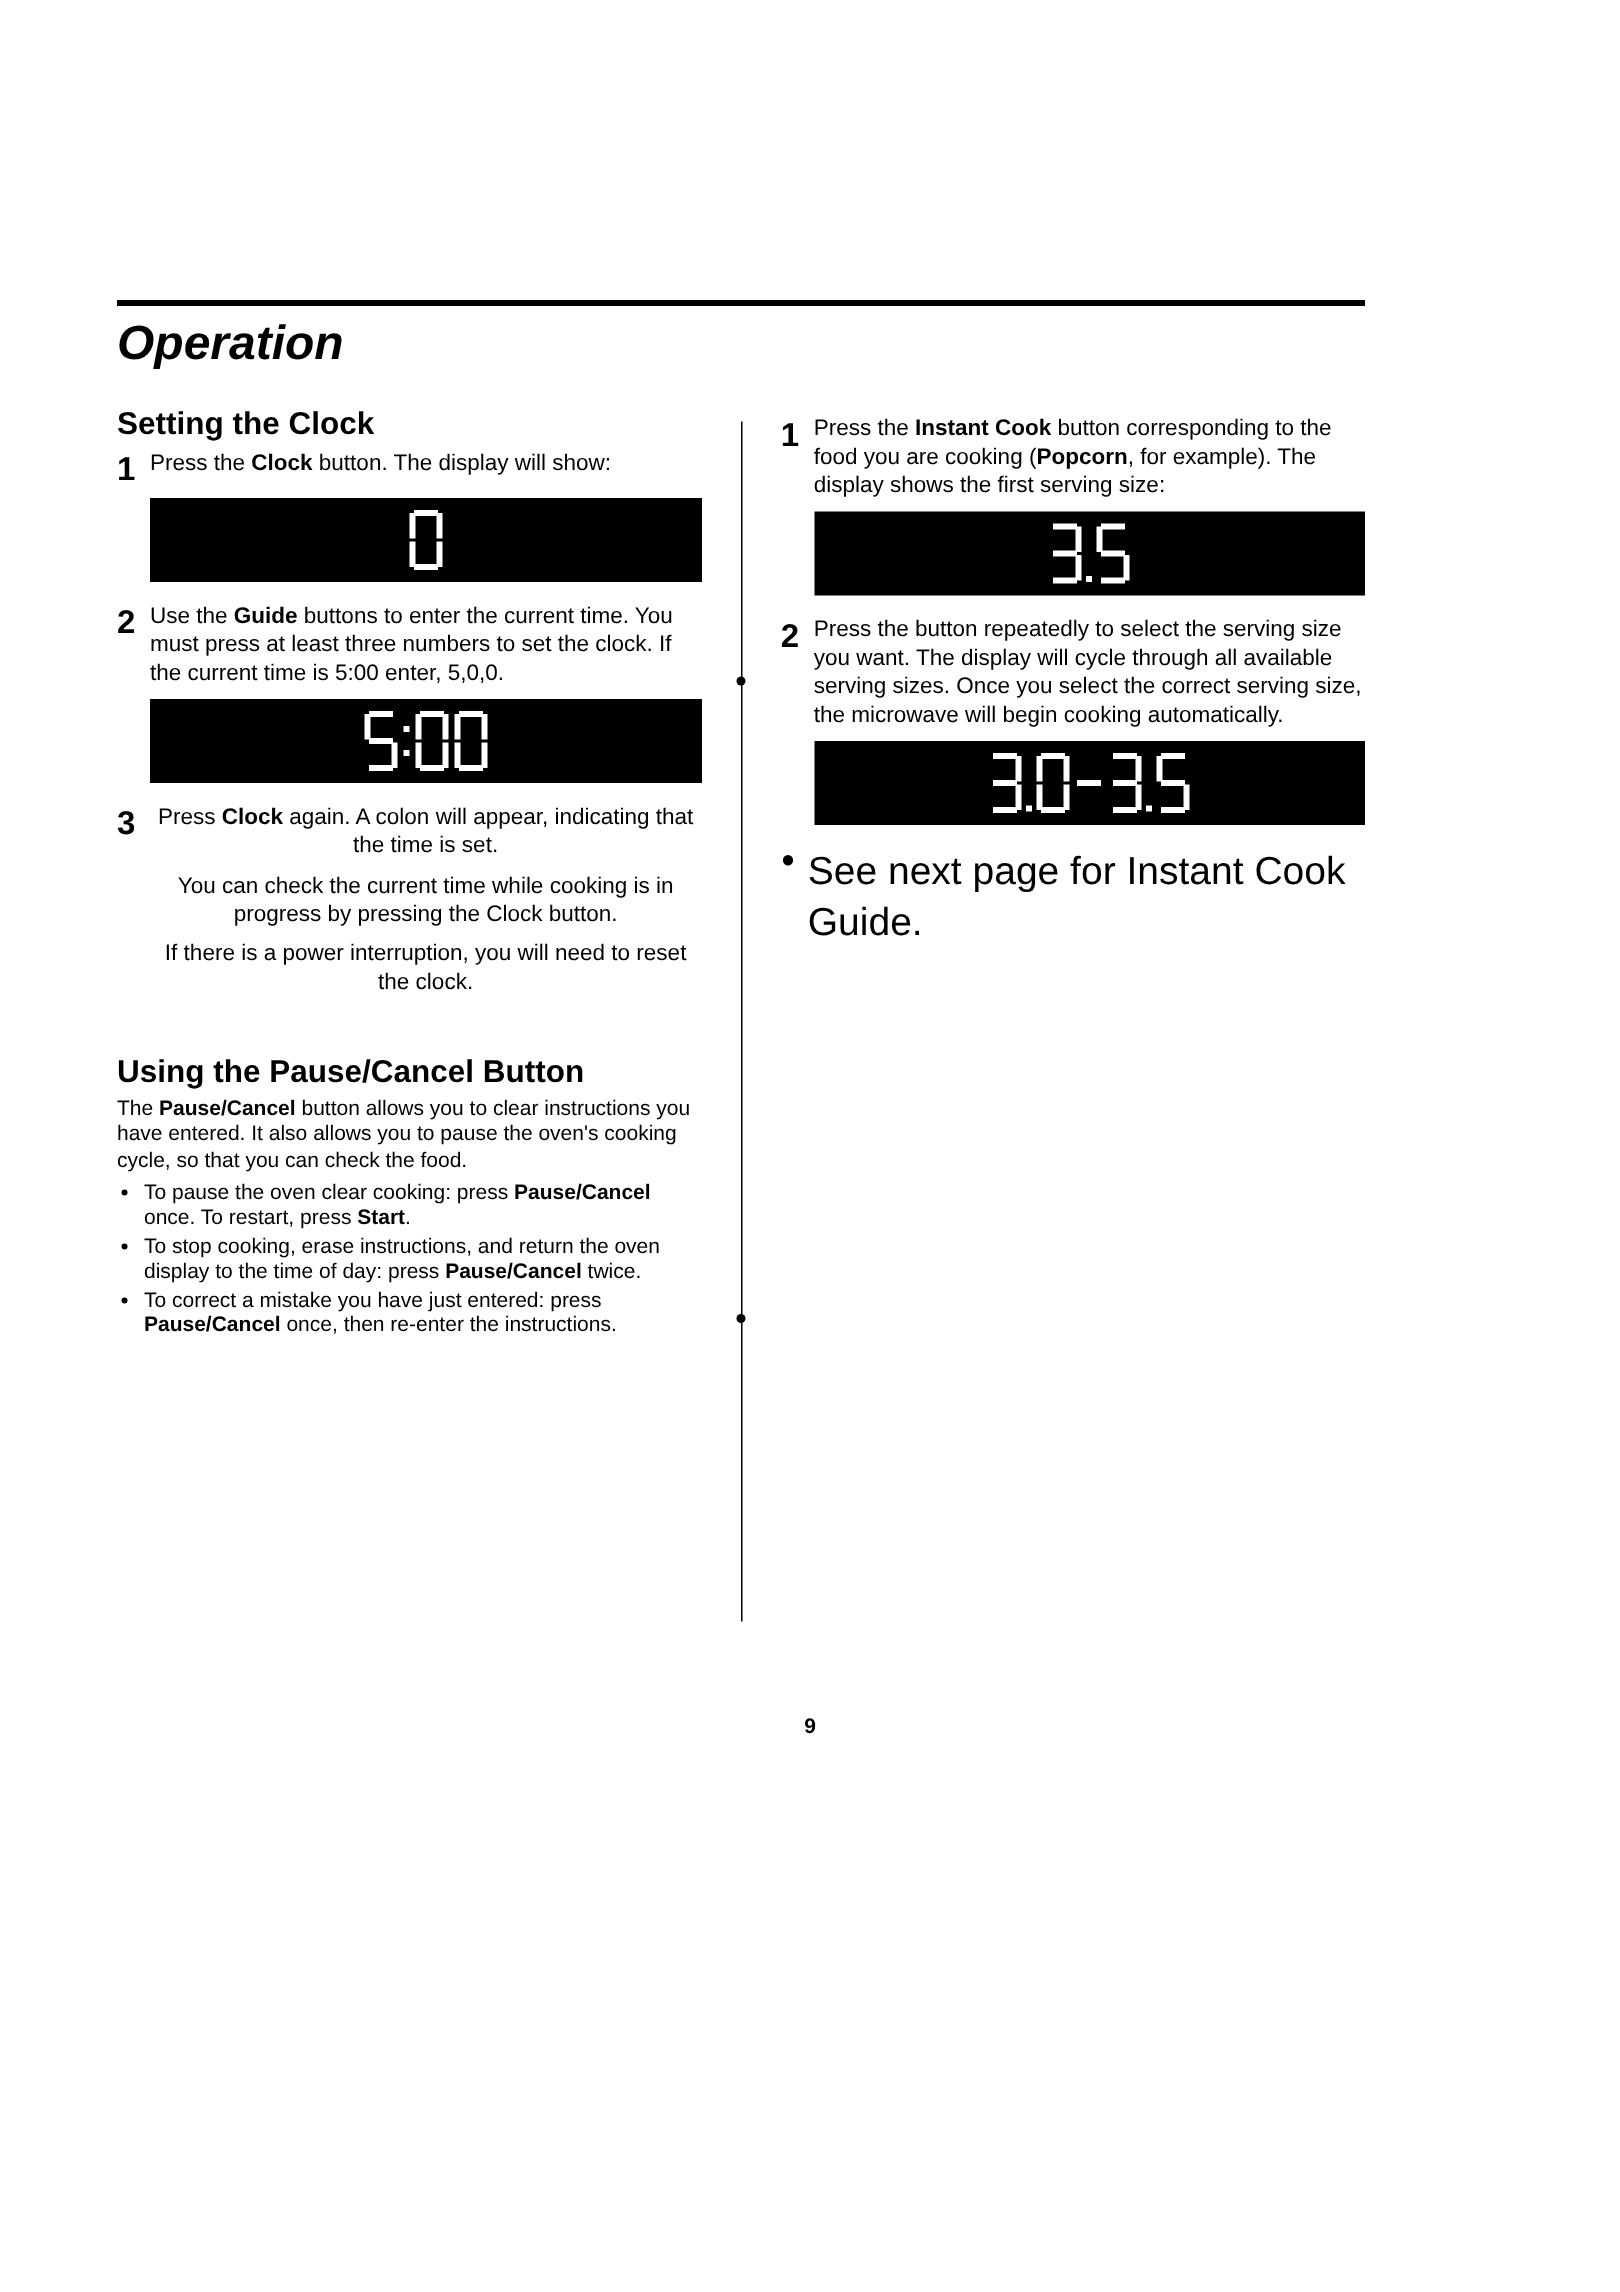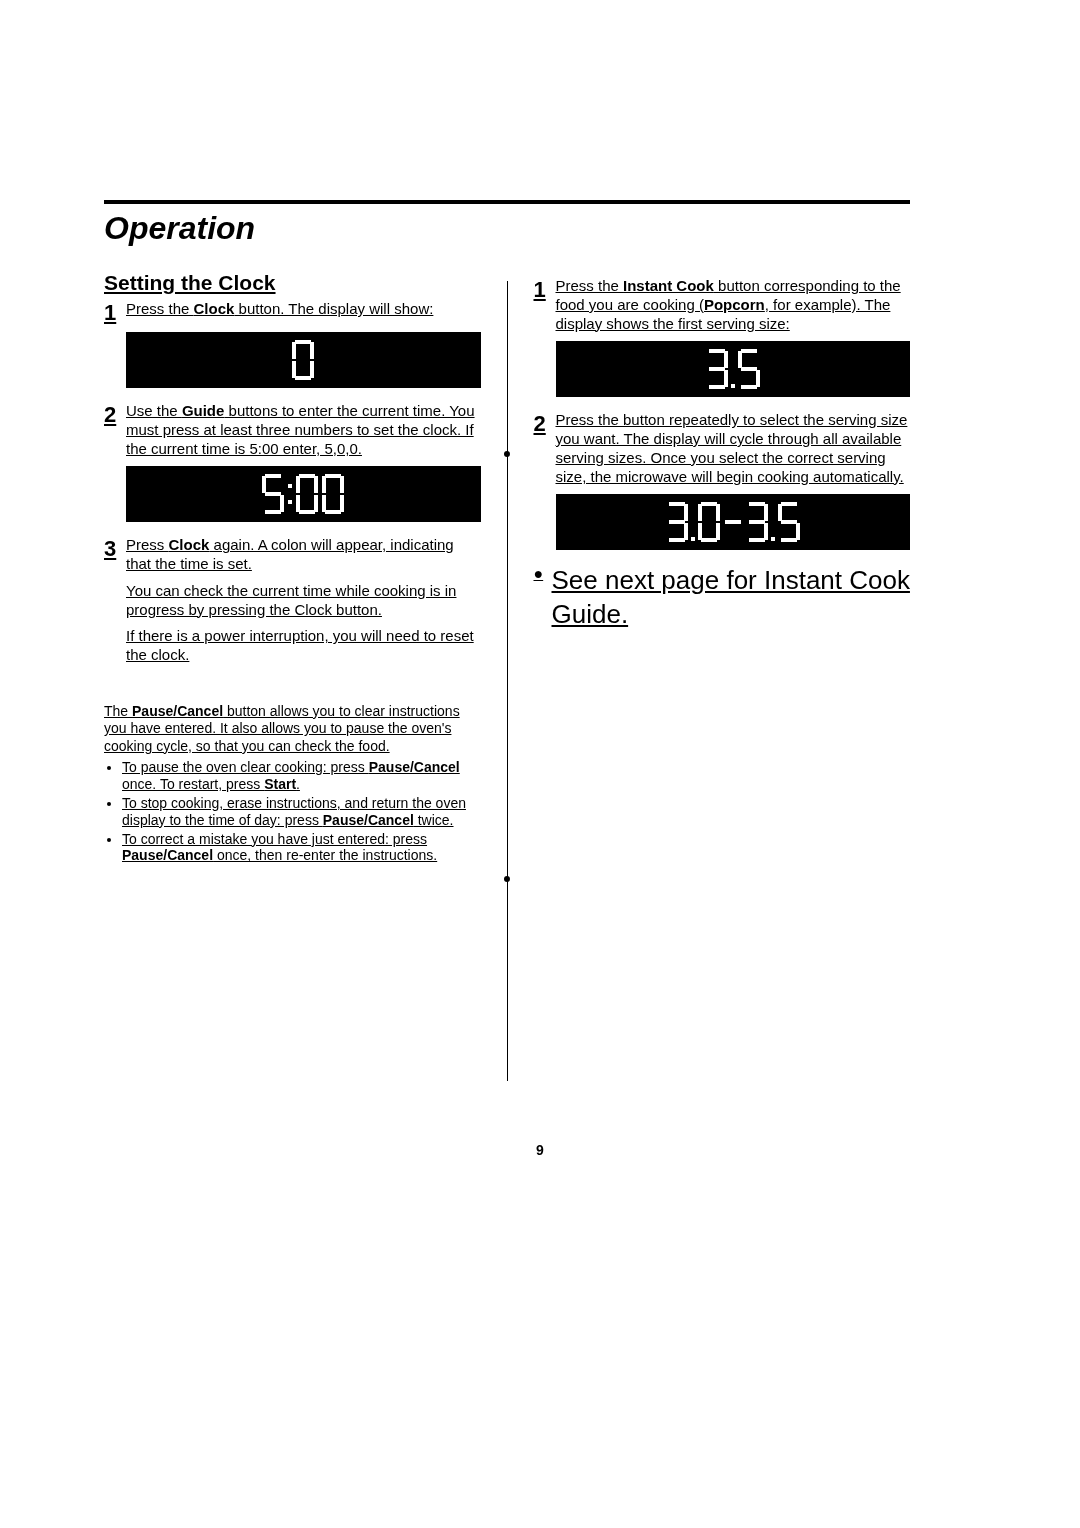--- a/index.html
+++ b/index.html
@@ -6,21 +6,21 @@
     margin: 0;
     padding: 0;
     background: #fff;
     font-family: Arial, Helvetica, sans-serif;
     color: #000;
     width: 1080px;
     height: 1528px;
     position: relative;
   }
   .page {
-    padding: 200px 170px 0 104px;
+    padding: 200px 170px 0 78px;
   }
   .top-rule {
     border-top: 4px solid #000;
     margin-bottom: 6px;
   }
   .main-heading {
     font-size: 32px;
     font-weight: bold;
     font-style: italic;
     margin: 0 0 24px 0;
@@ -42,21 +42,20 @@
     align-self: flex-start;
   }
   .subheading {
     font-size: 21px;
     font-weight: bold;
     margin: 0 0 4px 0;
     line-height: 1.1;
   }
   .section {
     margin-bottom: 30px;
-    text-decoration: underline;
   }
   .step {
     display: flex;
     align-items: flex-start;
     margin-top: 6px;
   }
   .step-num {
     font-size: 22px;
     font-weight: bold;
     width: 22px;
@@ -64,20 +63,21 @@
     line-height: 1;
     padding-top: 2px;
   }
   .step-body {
     font-size: 15px;
     line-height: 1.25;
     flex: 1;
   }
   .step-body p {
     margin: 0 0 8px 0;
+    text-align: center;
   }
   .plain-body {
     font-size: 14px;
     line-height: 1.25;
   }
   ul.bullets {
     margin: 4px 0 0 0;
     padding-left: 18px;
   }
   ul.bullets li {
@@ -260,20 +260,21 @@
           <div class="step-num">3</div>
           <div class="step-body">
             <p><span>Press </span><b>Clock</b><span> again. A colon will appear, indicating that the time is set.</span></p>
             <p>You can check the current time while cooking is in progress by pressing the Clock  button.</p>
             <p>If there is a power interruption, you will need to reset the clock.</p>
           </div>
         </div>
       </div>
 
       <div class="section">
+        <h2 class="subheading">Using the Pause/Cancel Button</h2>
         <div class="plain-body"><span>The </span><b>Pause/Cancel</b><span> button allows you to clear instructions you have entered.  It also allows you to pause the oven's cooking cycle, so that you can check the food.</span></div>
         <ul class="bullets">
           <li><span>To pause the oven clear cooking: press </span><b>Pause/Cancel</b><span> once. To restart, press </span><b>Start</b><span>.</span></li>
           <li><span>To stop cooking, erase instructions, and return the oven display to the time of day: press </span><b>Pause/Cancel</b><span> twice.</span></li>
           <li><span>To correct a mistake you have just entered: press </span><b>Pause/Cancel</b><span> once, then re-enter the instructions.</span></li>
         </ul>
       </div>
 
     </div>
 

